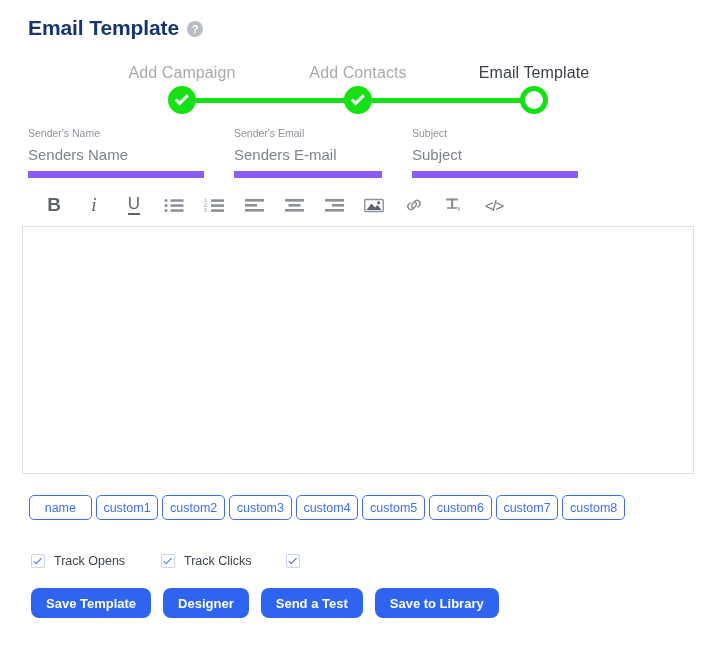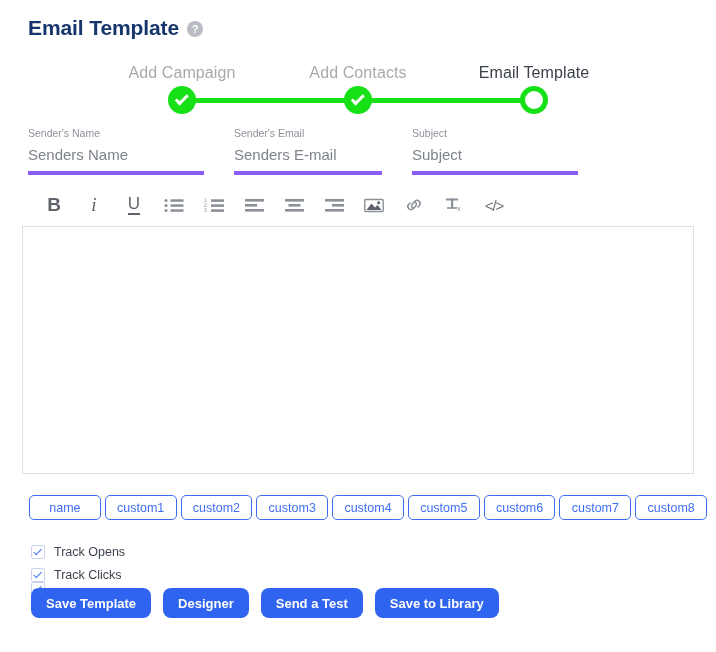--- a/index.html
+++ b/index.html
@@ -129,21 +129,21 @@
   .field-label {
     font-size: 10.5px;
     color: #8d919a;
     line-height: 1;
     margin-bottom: 7px;
   }
   .field-input {
     display: block;
     width: 100%;
     border: none;
-    border-bottom: 4px solid #8b5cf6;
+    border-bottom: 7px solid #8b5cf6;
     outline: none;
     font-family: "Liberation Sans", sans-serif;
     font-size: 15px;
     color: #5a5f69;
     padding: 0 0 8px 0;
     background: transparent;
   }
   .field-input::placeholder { color: #7d828c; opacity: 1; }
 
   
@@ -185,21 +185,21 @@
     font-size: 13px;
     color: #333;
     padding: 6px 8px;
   }
 
   
   .chips {
     position: absolute;
     left: 29px;
     top: 495px;
-    width: 678px;
+    width: 596px;
     display: flex;
     gap: 0;
   }
   .chip {
     flex: 1 1 0;
     height: 25px;
     margin-right: 4px;
     border: 1px solid #3f6ef5;
     border-radius: 5px;
     background: #ffffff;
@@ -213,22 +213,21 @@
     white-space: nowrap;
   }
   .chip:last-child { margin-right: 0; text-align: right; }
 
   
   .checks {
     position: absolute;
     left: 31px;
     top: 545px;
     display: flex;
-    align-items: flex-start;
-    flex-direction: column;
+    align-items: flex-end;
   }
   .check-item {
     display: flex;
     align-items: center;
     cursor: pointer;
   }
   .check-box {
     width: 14px;
     height: 14px;
     border: 1px solid #c9d3ef;

